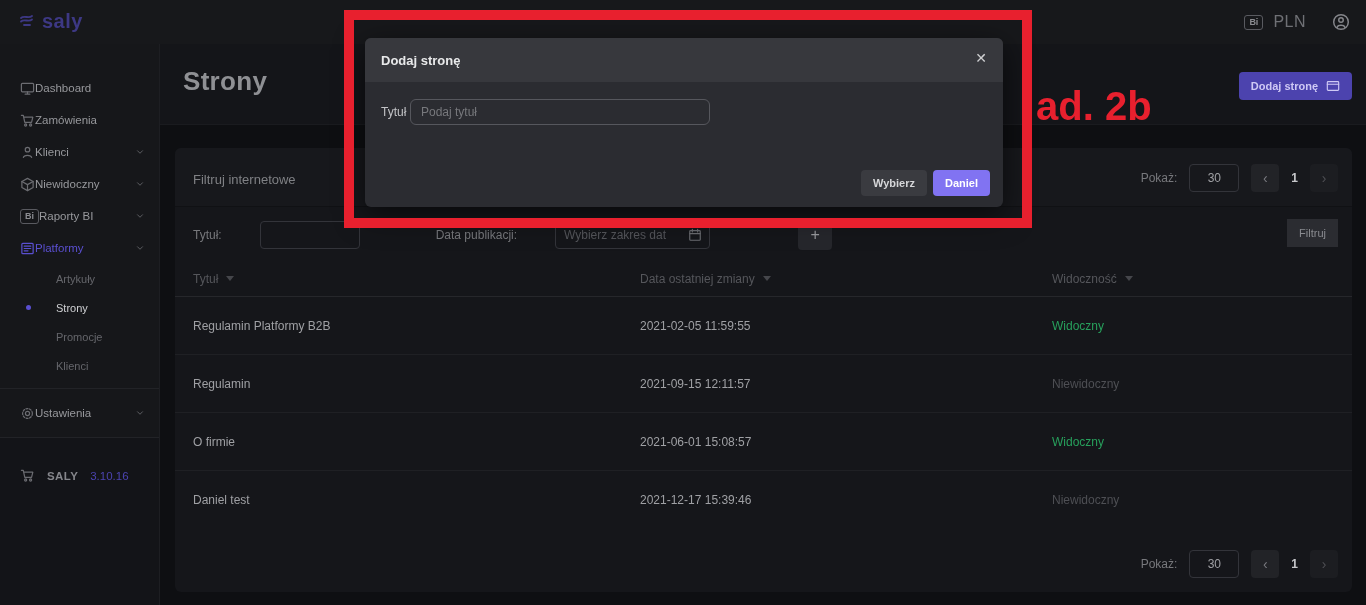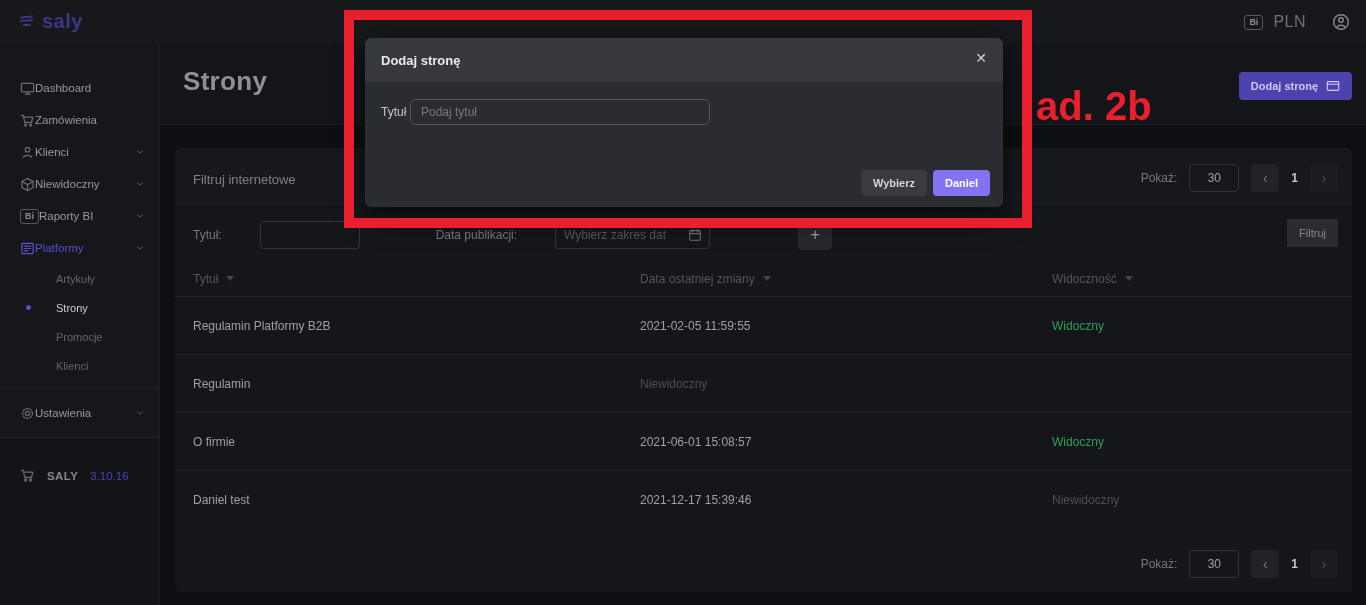--- a/index.html
+++ b/index.html
@@ -290,20 +290,21 @@
         </div>
       </div>
 
       <div class="trow drow">
         <div class="col1 cell">Regulamin Platformy B2B</div>
         <div class="col2 cell">2021-02-05 11:59:55</div>
         <div class="col3 cell vis-on">Widoczny</div>
       </div>
       <div class="trow drow">
         <div class="col1 cell">Regulamin</div>
+        <div class="col2 cell">2021-09-15 12:11:57</div>
         <div class="col3 cell vis-off">Niewidoczny</div>
       </div>
       <div class="trow drow">
         <div class="col1 cell">O firmie</div>
         <div class="col2 cell">2021-06-01 15:08:57</div>
         <div class="col3 cell vis-on">Widoczny</div>
       </div>
       <div class="trow drow">
         <div class="col1 cell">Daniel test</div>
         <div class="col2 cell">2021-12-17 15:39:46</div>

